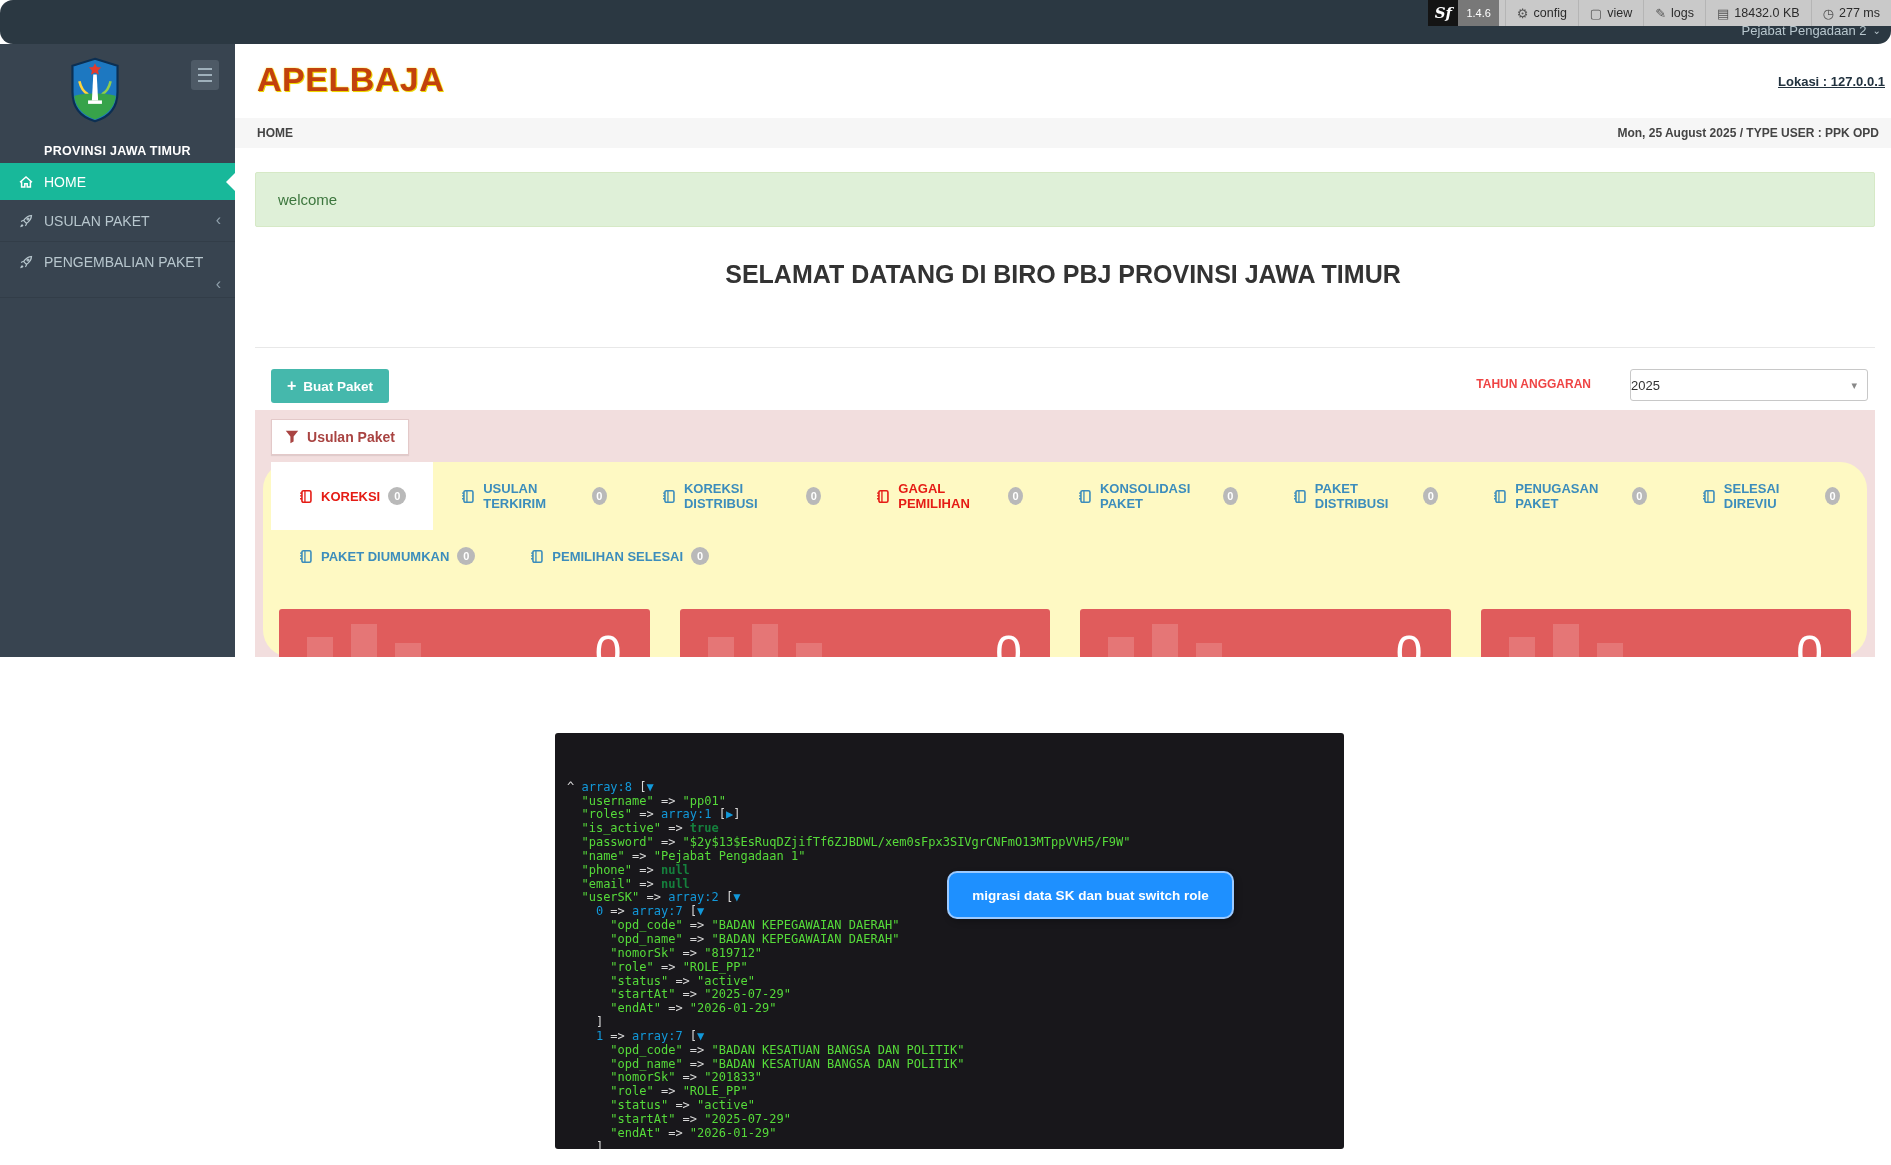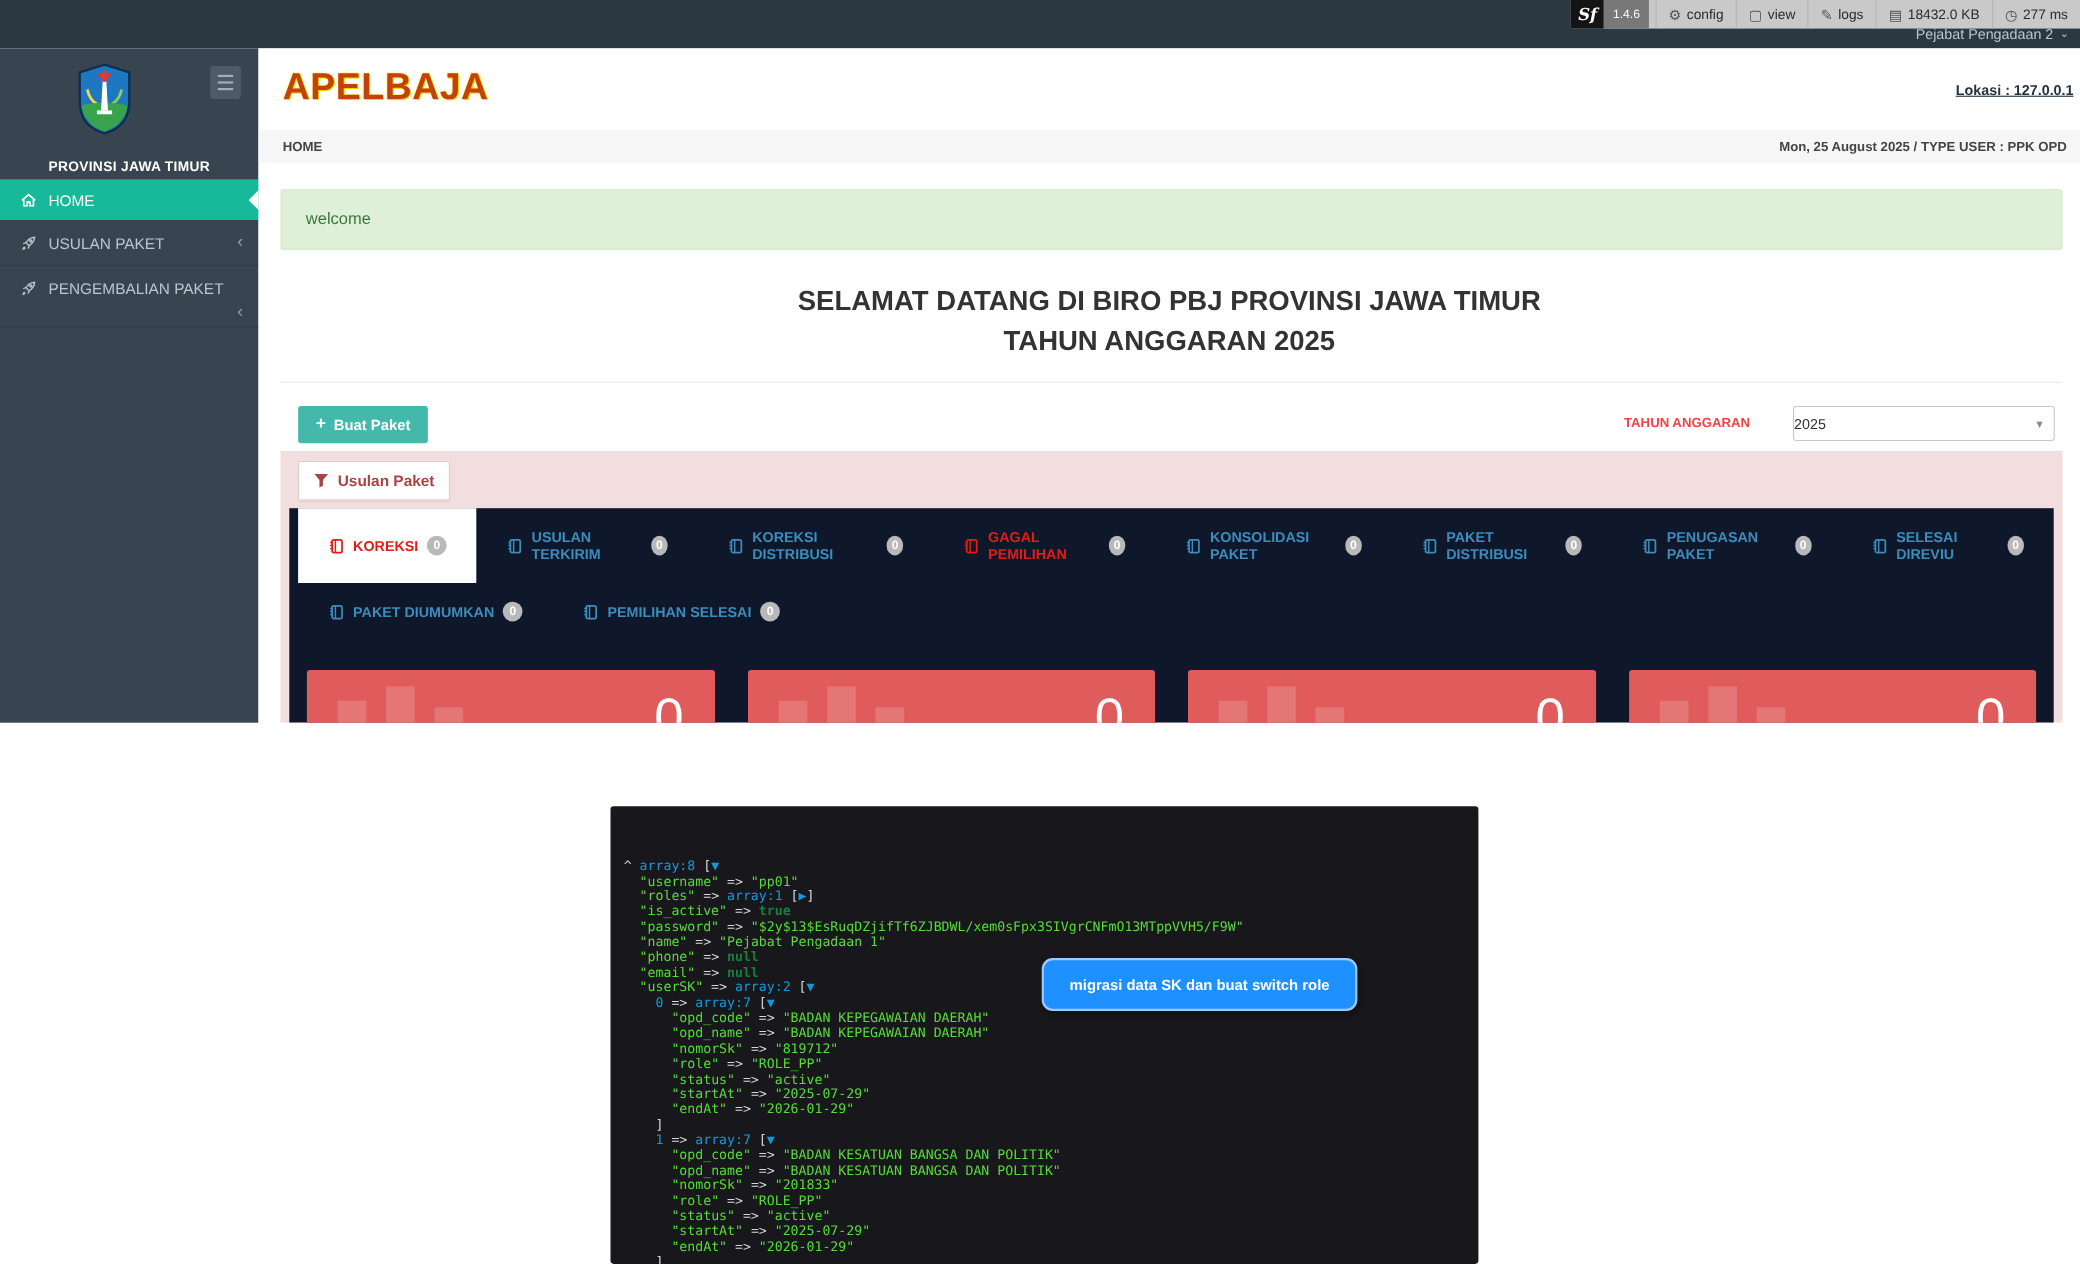--- a/index.html
+++ b/index.html
@@ -1,20 +1,20 @@
 <!DOCTYPE html>
 <html><head>
 <meta charset="utf-8">
 <style>
   * { box-sizing: border-box; margin: 0; padding: 0; }
   html,body { background:#fff; }
   body { font-family: "Liberation Sans", sans-serif; width:1891px; height:1165px; position:relative; overflow:hidden; }
 
   
-  .topbar { position:absolute; left:0; top:0; width:1891px; height:44px; background:#2b3842; }
+  .topbar { position:absolute; left:0; top:0; width:1891px; height:44px; background:#2b3842;border-radius:13px; }
   .sf-toolbar { position:absolute; right:0; top:0; height:26px; display:flex; align-items:stretch; background:#c9c9c9; }
   .sf-logo { width:30px; background:#141414; color:#fff; font-family:"DejaVu Serif", serif; font-style:italic; font-weight:bold; font-size:15px; display:flex; align-items:center; justify-content:center; }
   .sf-version { background:#787878; color:#fff; font-size:11px; display:flex; align-items:center; padding:0 8px; margin-right:6px; }
   .sf-item { display:flex; align-items:center; gap:5px; padding:0 11px; font-size:12.5px; color:#2b2b2b; border-left:1px solid #b5b5b5; }
   .sf-item .ico { color:#555; font-size:13px; }
   .topbar-user { position:absolute; right:10px; top:23px; color:#b8c7ce; font-size:13px; display:flex; gap:6px; align-items:center; }
   .topbar-user .caret { font-size:10px; }
 
   
   .sidebar { position:absolute; left:0; top:44px; width:235px; height:613px; background:#384450; }
@@ -43,21 +43,21 @@
 
   .btn-create { position:absolute; left:36px; top:325px; height:34px; padding:0 16px; background:#45b8ac; color:#fff; font-size:13.5px; font-weight:bold; border:none; border-radius:3px; display:flex; align-items:center; gap:7px; cursor:pointer; }
   .btn-create .plus { font-size:16px; font-weight:bold; }
   .year-label { position:absolute; right:300px; top:333px; font-size:12px; font-weight:bold; color:#ef4444; }
   .year-select { position:absolute; right:23px; top:325px; width:238px; height:32px; border:1px solid #c8c8c8; border-radius:3px; background:#fff; font-size:13px; color:#333; display:flex; align-items:center; cursor:pointer; }
   .year-select .caret { position:absolute; right:10px; color:#888; font-size:11px; }
 
   
   .pink-panel { position:absolute; left:20px; right:16px; top:366px; bottom:0; background:#f2dede; padding:8px; }
   .btn-filter { display:flex; align-items:center; gap:8px; margin-left:8px; margin-top:1px; width:138px; height:36px; background:#fff; border:1px solid #e3c9c9; color:#a94442; font-weight:bold; font-size:14px; justify-content:center; cursor:pointer; box-shadow:0 1px 1px rgba(0,0,0,.08); }
-  .cream { position:absolute; left:8px; right:8px; top:52px; bottom:0; background:#0f172a; }
+  .cream { position:absolute; left:8px; right:8px; top:52px; bottom:0; background:#fef9c3;border-radius:27px; }
   .tab-row { display:flex; align-items:stretch; margin-left:8px; }
   .tab-row.r1 { height:68px; margin-top:0; }
   .tab-row.r2 { height:52px; }
   .tab { display:flex; align-items:center; gap:8px; padding:0 27px; font-size:13px; font-weight:bold; cursor:pointer; }
   .tab svg { flex:0 0 auto; }
   .tab .badge { width:18px; height:18px; border-radius:50%; background:#b9b9b9; color:#fff; font-size:11px; line-height:18px; text-align:center; font-weight:bold; }
   .t-blue { color:#3c8dbc; }
   .t-red { color:#e51c15; }
   .t-active { background:#ffffff; }
 
@@ -169,21 +169,20 @@
     <span>HOME</span>
     <span>Mon, 25 August 2025 / TYPE USER : PPK OPD</span>
   </div>
 
   <div class="alert-welcome">
     <span>welcome</span>
   </div>
 
   <div class="welcome-head">
     <div>SELAMAT DATANG DI BIRO PBJ PROVINSI JAWA TIMUR</div>
-    <div>TAHUN ANGGARAN 2025</div>
   </div>
 
   <div class="divider"></div>
 
   <button class="btn-create">
     <span class="plus">+</span>
     <span>Buat Paket</span>
   </button>
 
   <div class="year-label">TAHUN ANGGARAN</div>

